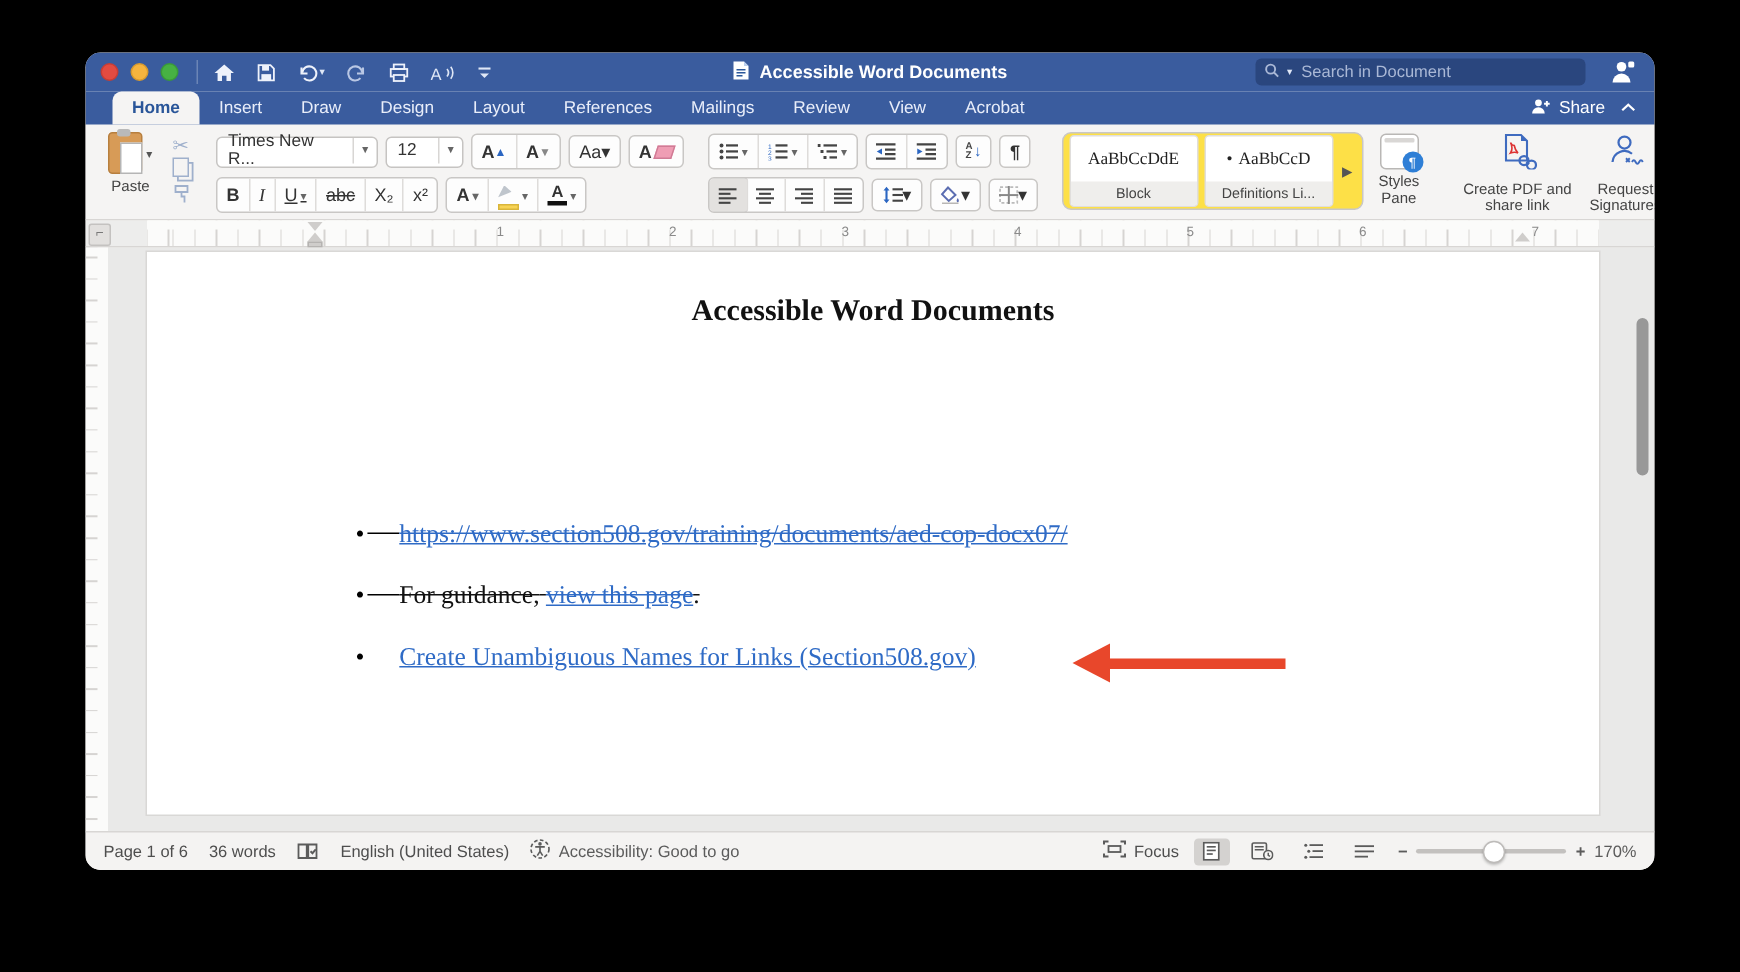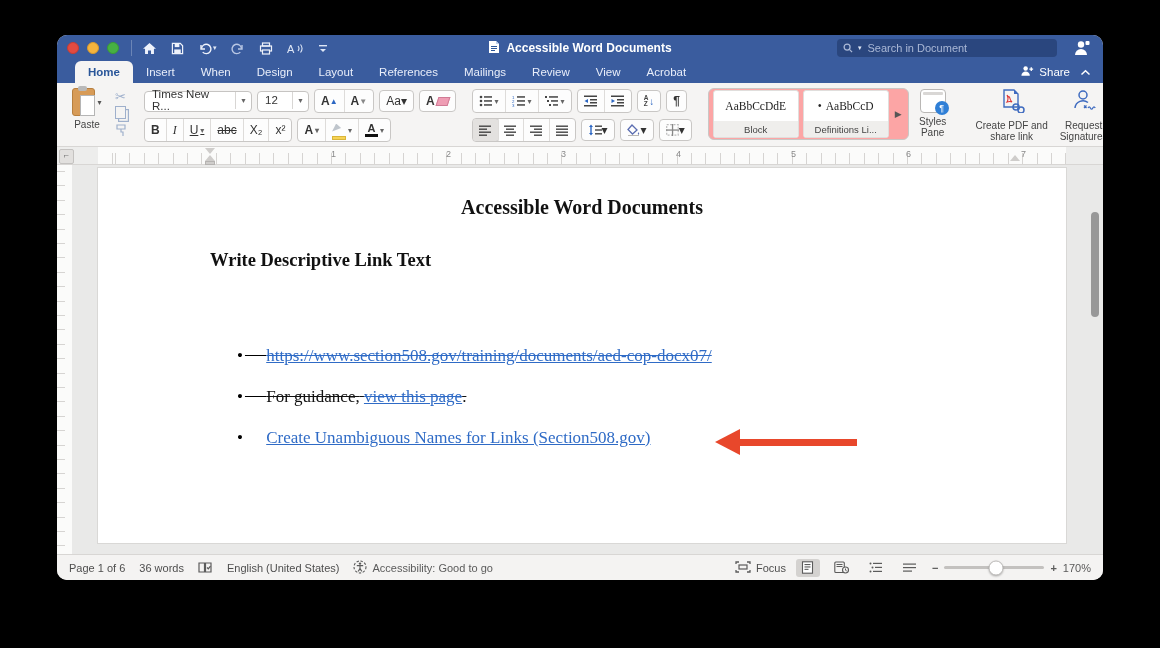--- a/index.html
+++ b/index.html
@@ -56,21 +56,21 @@
   .supsub{font-size:11px}
   .fx-up{color:#2b66c2;font-size:8px;vertical-align:super}.fx-dn{color:#2b66c2;font-size:8px;vertical-align:super}
   .effectA{color:#4a7ebb;font-weight:bold}
   .colorA{display:flex;flex-direction:column;align-items:center;line-height:10px}
   .colorA .bar{width:13px;height:3px;background:#111;margin-top:1px}
   .eraser{display:inline-block;width:10px;height:7px;background:#ef9db4;border:1px solid #d07b95;transform:skewX(-18deg);margin-left:2px}
   .hl .nib{display:inline-block;width:9px;height:8px;background:#bfc5cc;clip-path:polygon(0 100%,45% 0,100% 55%)}
   .hl .bar{display:block;width:14px;height:4px;background:#f7d354;margin-top:1px;border:1px solid #d9b53a;box-sizing:border-box}
   .sel{background:#e3e1df;border:1px solid #b9b7b5;border-radius:3px}
   
-  .stylesbox{height:52px;border:1px solid #c9c7c5;border-radius:6px;background:#fca5a5;display:flex;align-items:center;
+  .stylesbox{height:52px;border:1px solid #c9c7c5;border-radius:6px;background:#fde047;display:flex;align-items:center;
     padding:3px 4px;gap:4px;margin-top:1px;box-sizing:border-box}
   .stylechip{width:84px;height:46px;background:#fff;border:1px solid #e0dedc;border-radius:3px;display:flex;flex-direction:column;overflow:hidden}
   .stylechip .prev{flex:1;display:flex;align-items:center;justify-content:center;font-family:"Liberation Serif",serif;font-size:11.5px;color:#222;white-space:nowrap}
   .stylechip .cap{height:16px;background:#efeeec;font-size:9.5px;color:#444;display:flex;align-items:center;justify-content:center;white-space:nowrap}
   .more{color:#555;font-size:9px;padding:0 2px}
   .bigbtn{display:flex;flex-direction:column;align-items:center;justify-content:flex-start;width:64px;margin-top:2px;gap:3px}
   .bigbtn .cap{font-size:10px;color:#444;text-align:center;line-height:11px}
   .spane-ic{width:24px;height:22px;background:#fff;border:1px solid #b9b7b5;border-radius:4px;position:relative}
   .spane-ic:before{content:"";position:absolute;left:2px;top:2px;right:2px;height:3px;background:#d9d7d5;border-radius:1px}
   .spane-ic:after{content:"¶";position:absolute;right:-4px;bottom:-3px;width:14px;height:14px;background:#2f7fd6;border-radius:50%;
@@ -199,21 +199,21 @@
           <circle cx="8" cy="5.5" r="3.2" fill="#fff"></circle>
           <path d="M2 16 a6 6 0 0 1 12 0 z" fill="#fff"></path>
           <rect x="12.5" y="2" width="4" height="4" rx="1" fill="#fff"></rect>
         </svg>
     </div>
   </div>
 
   <div class="tabrow">
     <div class="tab active">Home</div>
     <div class="tab">Insert</div>
-    <div class="tab">When</div>
+    <div class="tab">Draw</div>
     <div class="tab">Design</div>
     <div class="tab">Layout</div>
     <div class="tab">References</div>
     <div class="tab">Mailings</div>
     <div class="tab">Review</div>
     <div class="tab">View</div>
     <div class="tab">Acrobat</div>
     <div class="tab-right">
       <span style="display:flex;align-items:center;gap:4px">
         <span><svg width="15" height="12" viewBox="0 0 16 12">
@@ -507,21 +507,20 @@
     <div class="ind-tri-dn" style="left:148px;top:1px"></div>
     <div class="ind-tri-up" style="left:148px;top:8px"></div>
     <div class="ind-box" style="left:148px;top:14px"></div>
     <div class="ind-tri-up" style="left:953px;top:8px"></div>
   </div>
 
   <div class="docarea">
     <div class="vruler"></div>
     <div class="page doc-serif">
       <div class="doc-title">Accessible Word Documents</div>
-      <div class="doc-h2">Write Descriptive Link Text</div>
 
       <div class="bullet-line" style="top:178px">
         <span class="blt">•</span><span class="gapstrike">&nbsp;&nbsp;&nbsp;&nbsp;&nbsp;</span><span class="doclink struck">https://www.section508.gov/training/documents/aed-cop-docx07/</span>
       </div>
 
       <div class="bullet-line" style="top:219px">
         <span class="blt">•</span><span class="gapstrike">&nbsp;&nbsp;&nbsp;&nbsp;&nbsp;</span><span class="strike-black">For guidance,</span><span class="strike-black">&nbsp;</span><span class="doclink struck">view this page</span><span class="strike-black">.</span>
       </div>
 
       <div class="bullet-line" style="top:260px">

